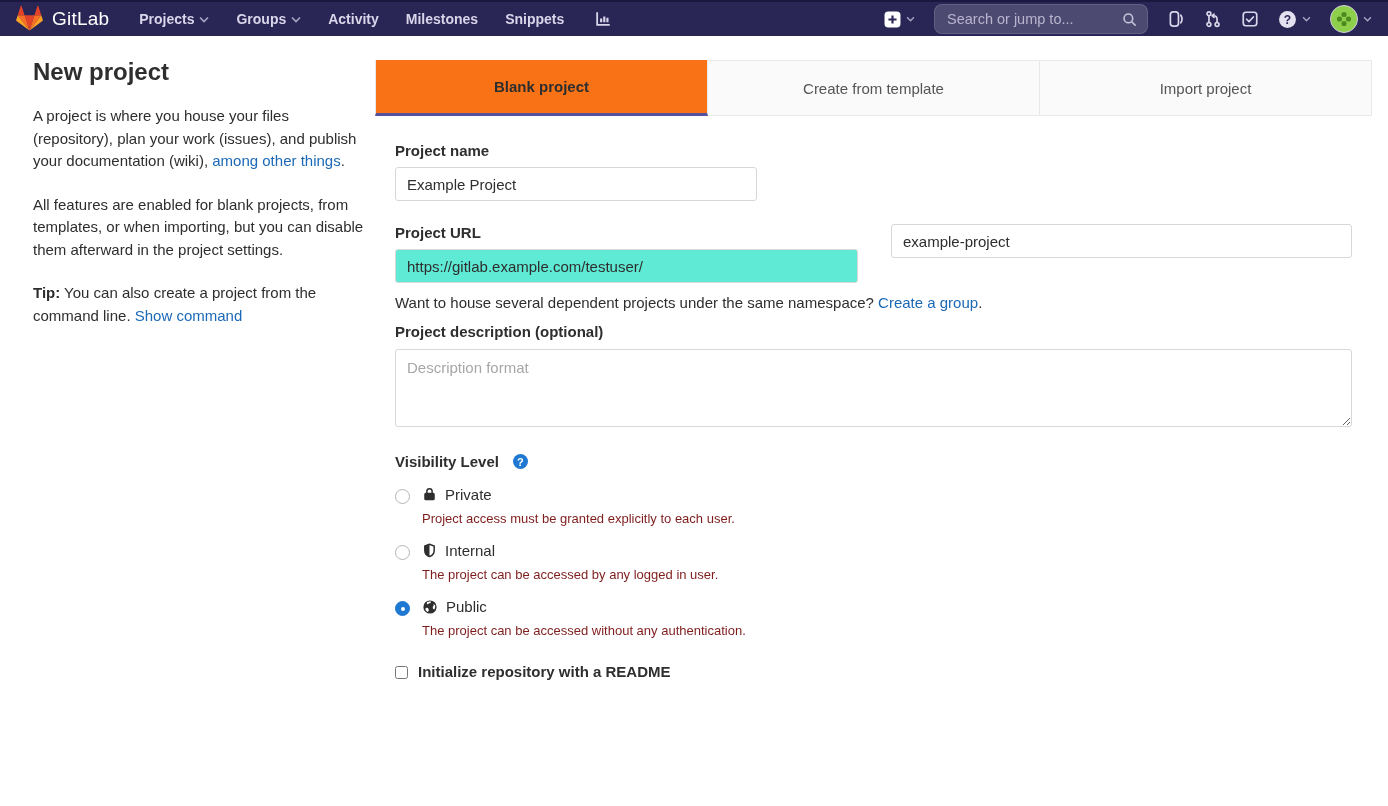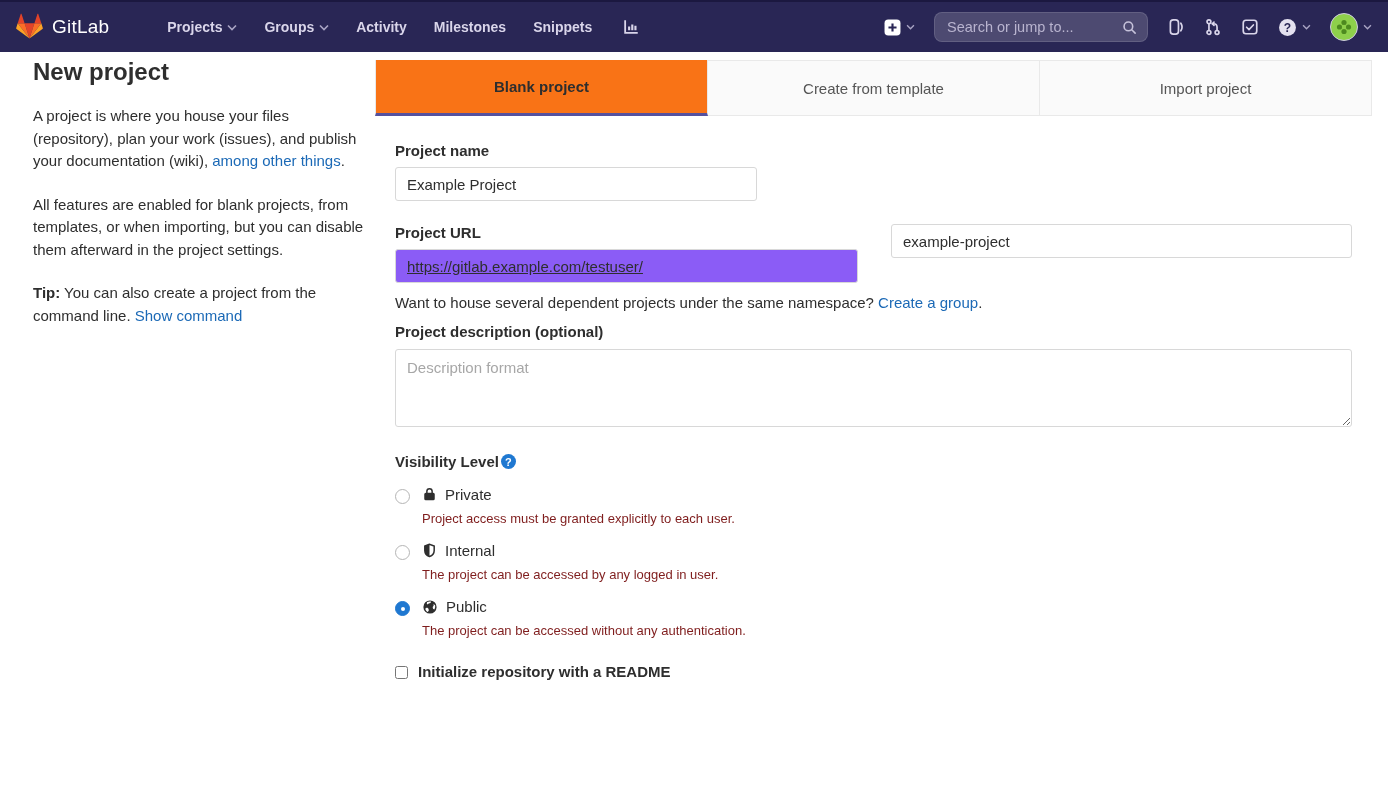--- a/index.html
+++ b/index.html
@@ -6,23 +6,23 @@
   html,body { margin:0; padding:0; }
   body {
     width:1388px; height:806px; position:relative; overflow:hidden;
     background:#fff; color:#2e2e2e;
     font-family:"Liberation Sans", sans-serif; font-size:15px;
   }
   a { color:#1b69b6; text-decoration:none; cursor:pointer; }
 
   
   .navbar {
-    position:absolute; top:0; left:0; right:0; height:52px;
+    position:absolute; top:0; left:0; right:0; height:36px;
     background:#292655; display:flex; align-items:center;
-    padding:0 16px; z-index:10; border-top:2px solid #1b1840;gap:28px;
+    padding:0 16px; z-index:10; border-top:2px solid #1b1840;
   }
   .brand { display:flex; align-items:center; gap:9px; margin-right:30px; cursor:pointer; }
   .brand-text { color:#fff; font-size:19px; letter-spacing:.2px; }
   .nav-links { display:flex; align-items:center; gap:27px; }
   .nav-link {
     color:#d9d5ea; font-weight:700; font-size:14px;
     display:flex; align-items:center; gap:5px; cursor:pointer; white-space:nowrap;
   }
   .nav-link svg, .icon-btn svg { display:block; }
   .chart-link { margin-left:3px; cursor:pointer; }
@@ -62,29 +62,29 @@
   .form { padding:26px 20px 0; }
   .field-label { font-weight:700; font-size:15px; display:block; margin:0 0 8px; }
   .text-input {
     height:34px; border:1px solid #d8d8d8; border-radius:3px; background:#fff;
     padding:0 11px; font-size:15px; color:#2e2e2e; font-family:inherit; outline:none; width:100%;
   }
   .name-field { width:362px; }
   .row-2col { display:flex; gap:33px; margin-top:23px; }
   .col-url { width:463px; }
   .col-slug { flex:1; }
-  .input-muted { background:#8b5cf6;text-decoration:underline; }
+  .input-muted { background:#5eead4; }
   .hint { margin:11px 0 12px; font-size:15px; }
   textarea {
     width:100%; height:78px; border:1px solid #d8d8d8; border-radius:3px;
     padding:9px 11px; font-size:15px; color:#2e2e2e; font-family:inherit;
     resize:vertical; outline:none; margin-top:1px;
   }
   textarea::placeholder, .text-input::placeholder { color:#a7a7a7; }
-  .vis-head { display:flex; align-items:center; gap:2px; margin:23px 0 11px; }
+  .vis-head { display:flex; align-items:center; gap:14px; margin:23px 0 11px; }
   .vis-head .field-label { margin:0; }
   .help-circle {
     width:15px; height:15px; border-radius:50%; background:#1f78d1; color:#fff;
     font-size:11px; font-weight:700; display:flex; align-items:center; justify-content:center;
     cursor:pointer;
   }
   .option { display:flex; margin-top:16px; }
   .radio {
     width:15px; height:15px; border:1px solid #b5b5b5; border-radius:50%;
     background:#fff; margin-top:3px; flex:none; position:relative; cursor:pointer;

